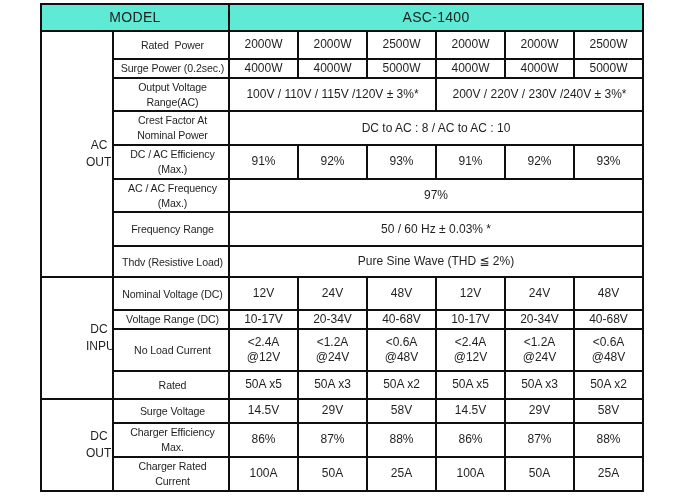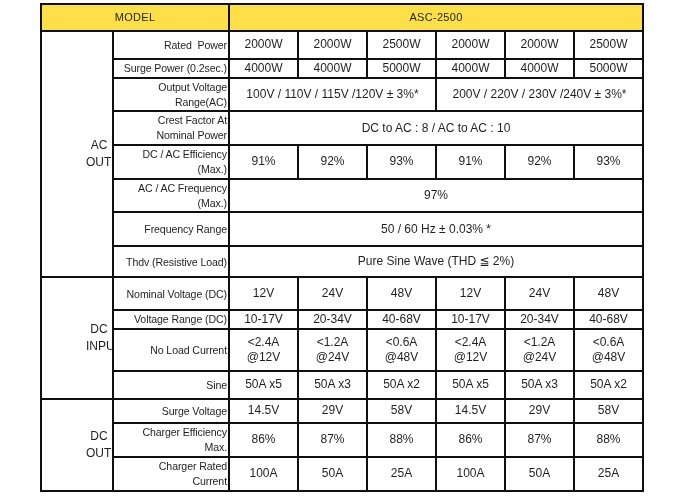--- a/index.html
+++ b/index.html
@@ -21,31 +21,31 @@
     border: 2px solid #0f0f0f;
     text-align: center;
     vertical-align: middle;
     padding: 0;
     overflow: hidden;
     font-size: 12px;
     white-space: pre-line;
     line-height: 1.3;
   }
   td.hdr {
-    background: #fde047;
-    font-size: 11px;
+    background: #5eead4;
+    font-size: 14px;
     letter-spacing: 0.3px;
   }
   td.sec {
     font-size: 12px;
     line-height: 1.45;
     padding-left: 44px;
   }
   td.lbl {
-    text-align: right;
+    text-align: center;
     padding: 1px 1px 1px 4px;
     font-size: 10.6px;
     letter-spacing: -0.1px;
     line-height: 1.4;
   }
   td.val { font-size: 12px; }
 </style>
 </head>
 <body>
 
@@ -57,21 +57,21 @@
       <col style="width:69px">
       <col style="width:69px">
     <col style="width:69px">
       <col style="width:69px">
       <col style="width:69px">
   </colgroup>
 
   <tbody>
       <tr style="height:27px">
     <td class="hdr" colspan="2">MODEL</td>
-    <td class="hdr" colspan="6">ASC-2500</td>
+    <td class="hdr" colspan="6">ASC-1400</td>
   </tr>
 
   <tr style="height:28px">
     <td class="sec" rowspan="8">AC
 OUTPUT</td>
     <td class="lbl">Rated&nbsp;&nbsp;Power</td>
     <td class="val">2000W</td>
     <td class="val">2000W</td>
     <td class="val">2500W</td>
     <td class="val">2000W</td>
@@ -161,21 +161,21 @@
 @48V</td>
     <td class="val">&lt;2.4A
 @12V</td>
     <td class="val">&lt;1.2A
 @24V</td>
     <td class="val">&lt;0.6A
 @48V</td>
   </tr>
 
   <tr style="height:28px">
-    <td class="lbl">Sine</td>
+    <td class="lbl">Rated</td>
     <td class="val">50A x5</td>
     <td class="val">50A x3</td>
     <td class="val">50A x2</td>
     <td class="val">50A x5</td>
     <td class="val">50A x3</td>
     <td class="val">50A x2</td>
   </tr>
 
   <tr style="height:24px">
     <td class="sec" rowspan="3">DC

